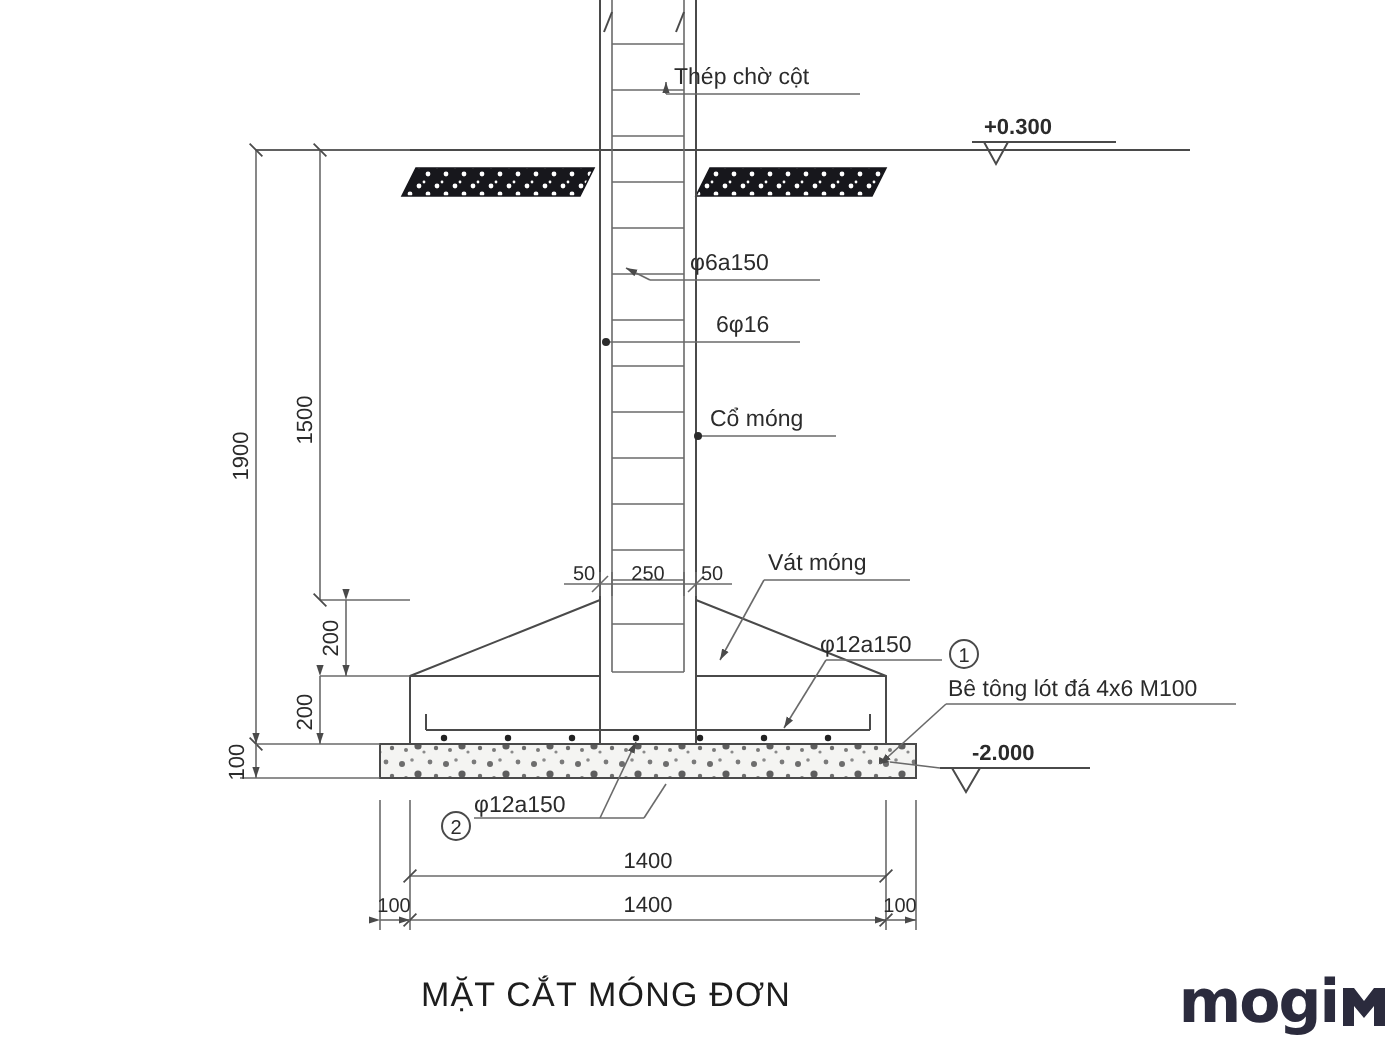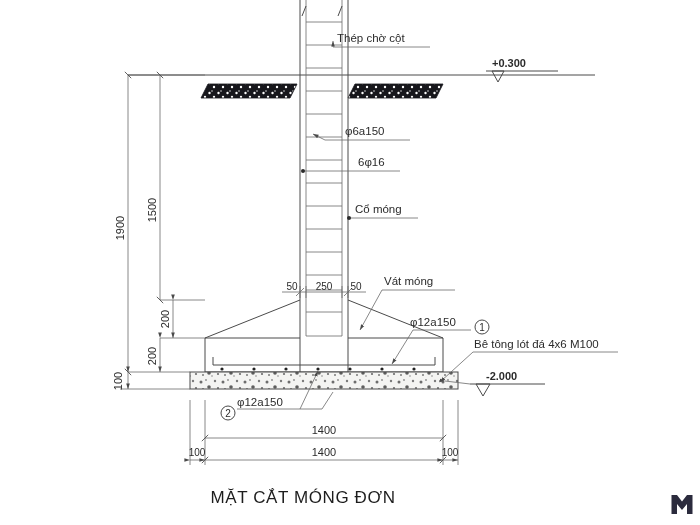--- a/index.html
+++ b/index.html
@@ -272,18 +272,19 @@
     <text class="txt-circ" x="228" y="417" text-anchor="middle">2</text>
     <text class="txt" x="237" y="406">φ12a150</text>
   </g>
 
   <text class="txt-title" x="303" y="503" text-anchor="middle">MẶT CẮT MÓNG ĐƠN</text>
 
 </svg>
 </div>
 
 <div class="logo">
+  <span class="logo-word">mogi</span>
   <span class="logo-mark">
     <svg width="26" height="28" viewBox="0 0 26 28" xmlns="http://www.w3.org/2000/svg">
       <path d="M1.5 6 L1.5 25 L7 25 L7 15 L12 21 L17 15 L17 25 L22.5 25 L22.5 6 L17 6 L12 12.5 L7 6 Z" fill="#2b2b3d"></path>
     </svg>
   </span>
 </div>
 
 </body></html>

